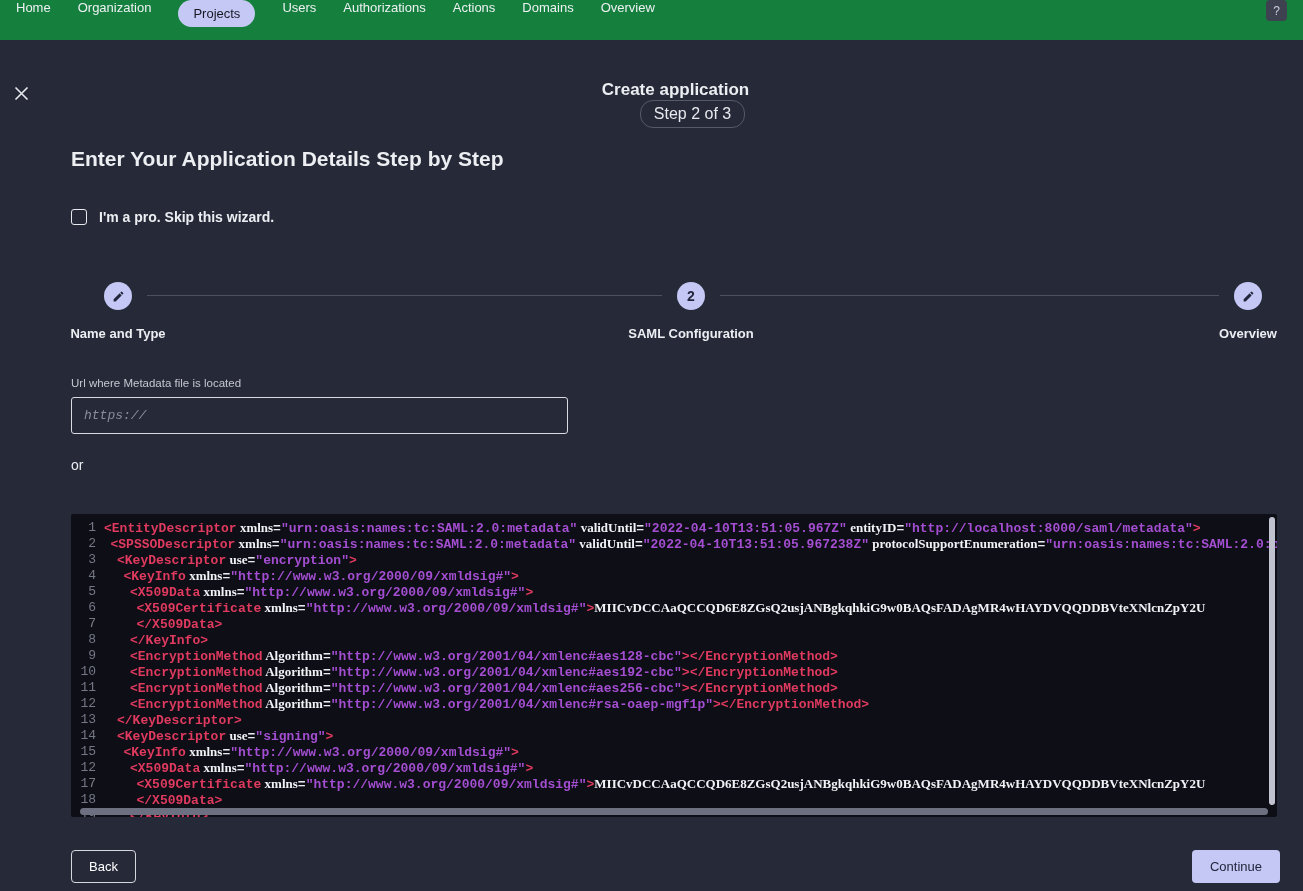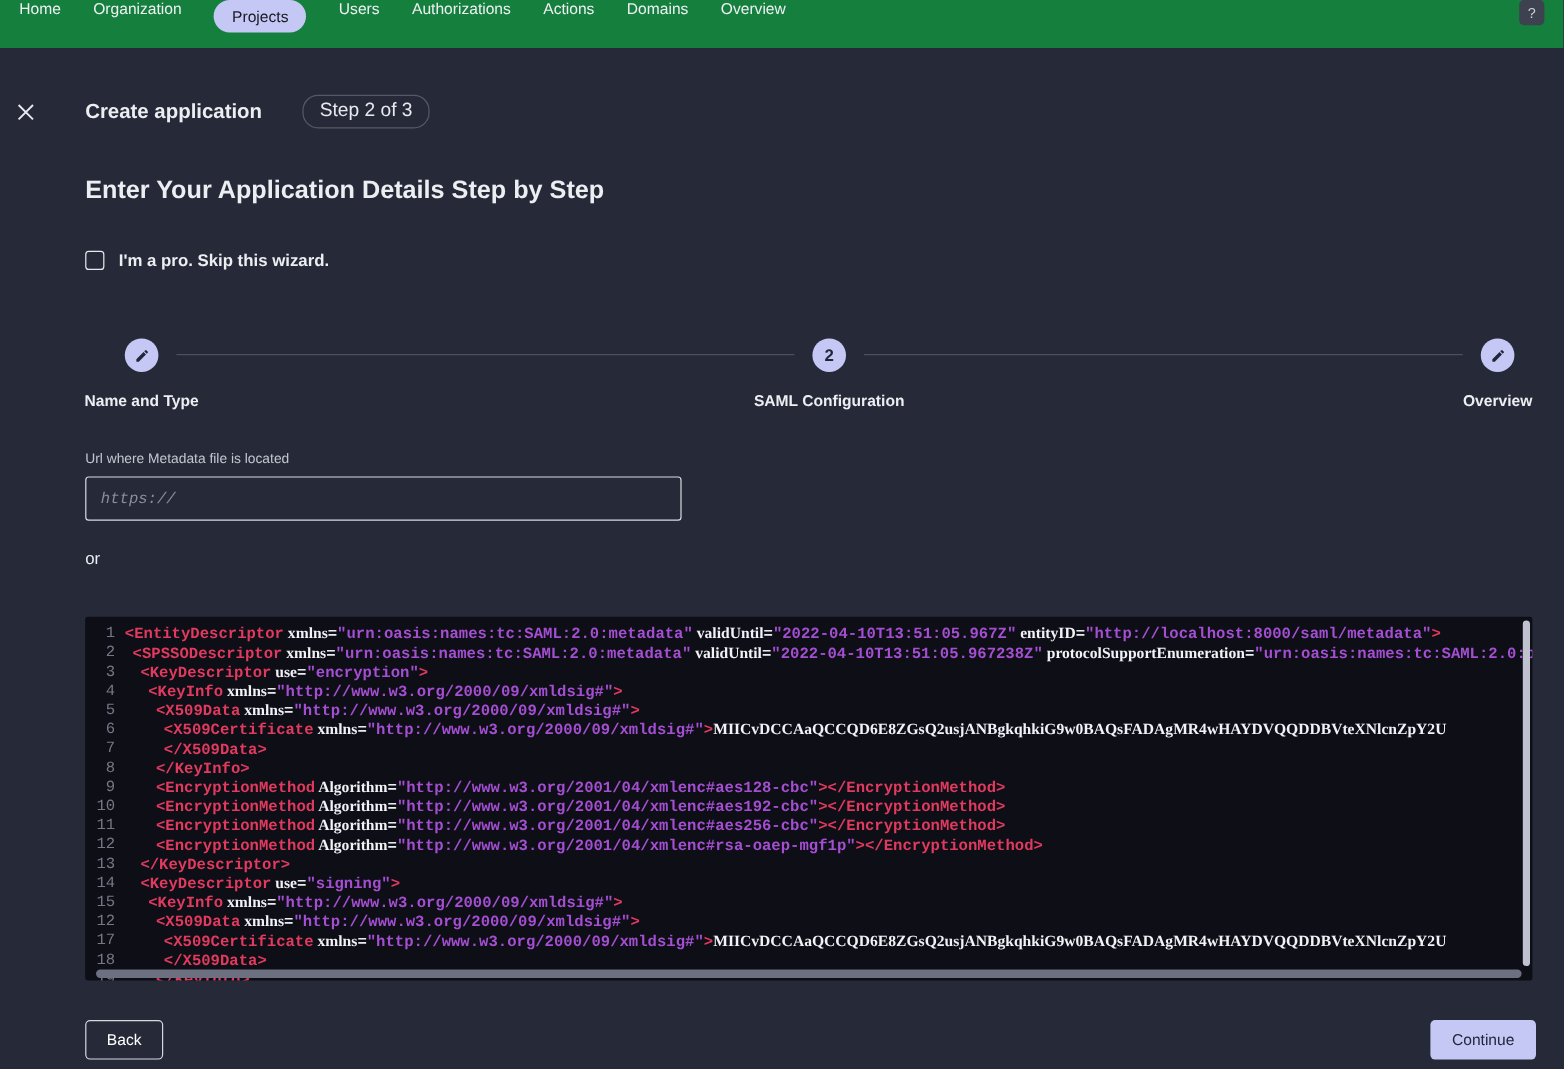--- a/index.html
+++ b/index.html
@@ -53,20 +53,21 @@
     width: 18px; height: 18px;
     display: grid; place-items: center;
     cursor: pointer;
   }
 
   .header-row {
     padding-top: 40px;
     display: flex;
     align-items: center;
     height: 65px;
+    flex-direction: column;
   }
   .page-title { font-size: 17px; font-weight: 600; }
   .step-badge {
     margin-left: 34px;
     border: 1px solid #565a68;
     border-radius: 13px;
     padding: 4px 13px;
     font-size: 16px;
     color: #e8e9ee;
     white-space: nowrap;

